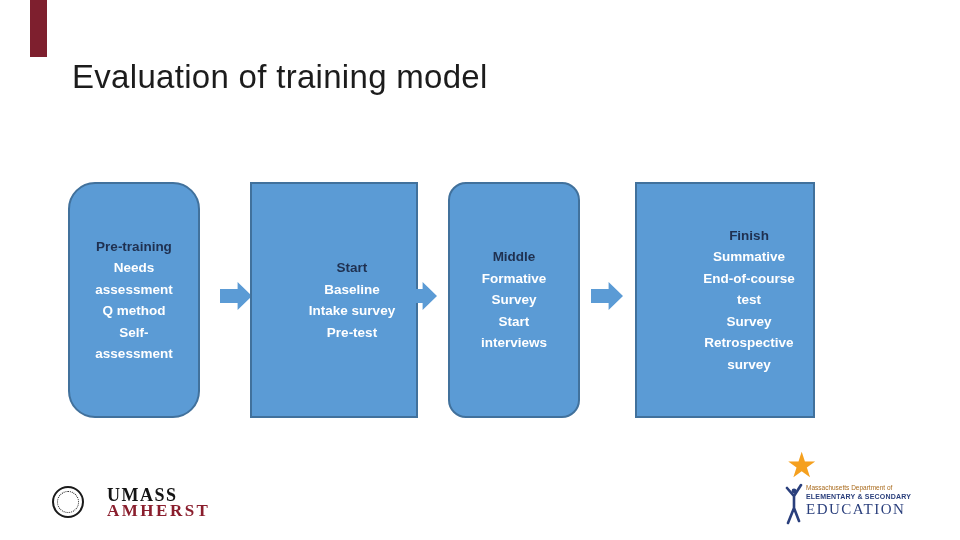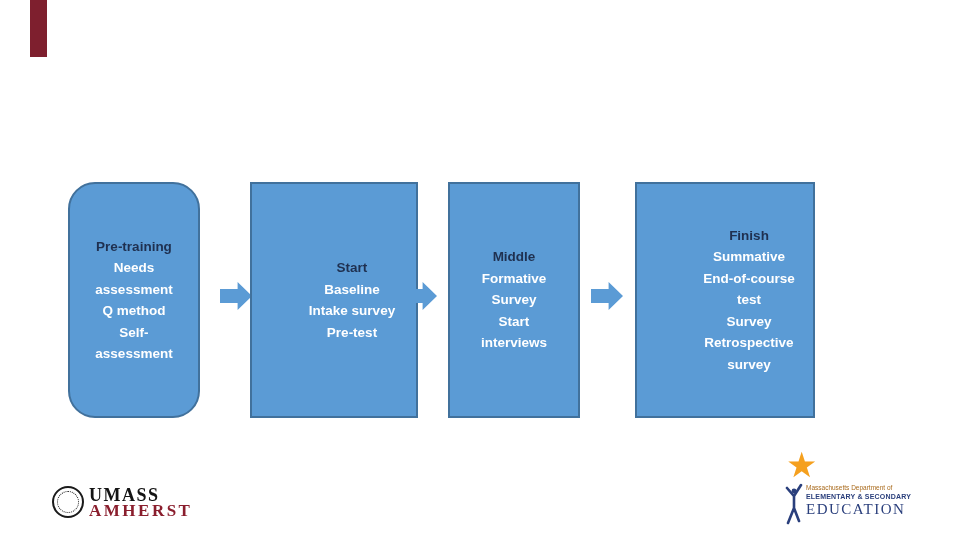--- a/index.html
+++ b/index.html
@@ -18,40 +18,40 @@
   }
   .box{
     position:absolute;top:182px;width:128px;height:232px;
     background:var(--box_fill,#5b9bd5);
     border:2px solid var(--box_border,#41719c);
     display:flex;flex-direction:column;justify-content:center;align-items:center;
     text-align:center;font-weight:700;font-size:13.5px;line-height:21.5px;
     color:var(--box_text,#ffffff);
   }
   .box .box-heading{color:var(--box_heading,#1f3050);}
-  .b1{left:68px;border-radius:27px;} .b2{left:250px;padding-left:36px;} .b3{left:448px;} .b4{left:635px;padding-left:48px;}
+  .b1{left:68px;border-radius:27px;} .b2{left:250px;padding-left:36px;} .b3{left:448px;border-radius:18px;} .b4{left:635px;padding-left:48px;}
   .arrow{
     position:absolute;top:281px;width:32px;height:30px;
     background:var(--box_fill,#5b9bd5);
     clip-path:polygon(0% 27%,55% 27%,55% 3%,100% 50%,55% 97%,55% 73%,0% 73%);
   }
   .a1{left:220px;} .a2{left:405px;} .a3{left:591px;}
 
   
   .umass{position:absolute;left:52px;top:486px;display:flex;align-items:center;}
   .seal{
     width:32px;height:32px;border:2px solid #1a1a1a;border-radius:50%;
     box-sizing:border-box;display:flex;align-items:center;justify-content:center;
   }
   .seal-inner{
     width:22px;height:22px;border:1.5px dotted #1a1a1a;border-radius:50%;
     box-sizing:border-box;display:flex;align-items:center;justify-content:center;
     font-family:"Liberation Serif",serif;font-size:11px;color:#1a1a1a;font-weight:700;
   }
-  .umass-text{margin-left:5px;font-family:"Liberation Serif",serif;}
+  .umass-text{margin-left:23px;font-family:"Liberation Serif",serif;}
   .umass-name{
     font-size:18px;font-weight:700;letter-spacing:1.5px;color:#141414;line-height:17px;
   }
   .umass-city{
     font-size:17px;font-weight:700;letter-spacing:2.5px;
     color:var(--umass_maroon,#8a1e2d);line-height:14px;
   }
 
   
   .dese{position:absolute;left:780px;top:450px;width:130px;height:80px;}
@@ -71,20 +71,21 @@
     letter-spacing:1.5px;color:var(--dese_navy,#2a3f7c);
   }
 </style>
 </head>
 <body>
 
 <div class="slide">
 
   <div class="accent-bar"></div>
 
+  <h1 class="title">Evaluation of training model</h1>
 
   <div>
 
     <div class="box b1">
       <div class="box-heading">Pre-training</div>
       <div class="box-line">Needs</div>
       <div class="box-line">assessment</div>
       <div class="box-line">Q method</div>
       <div class="box-line">Self-</div>
       <div class="box-line">assessment</div>

